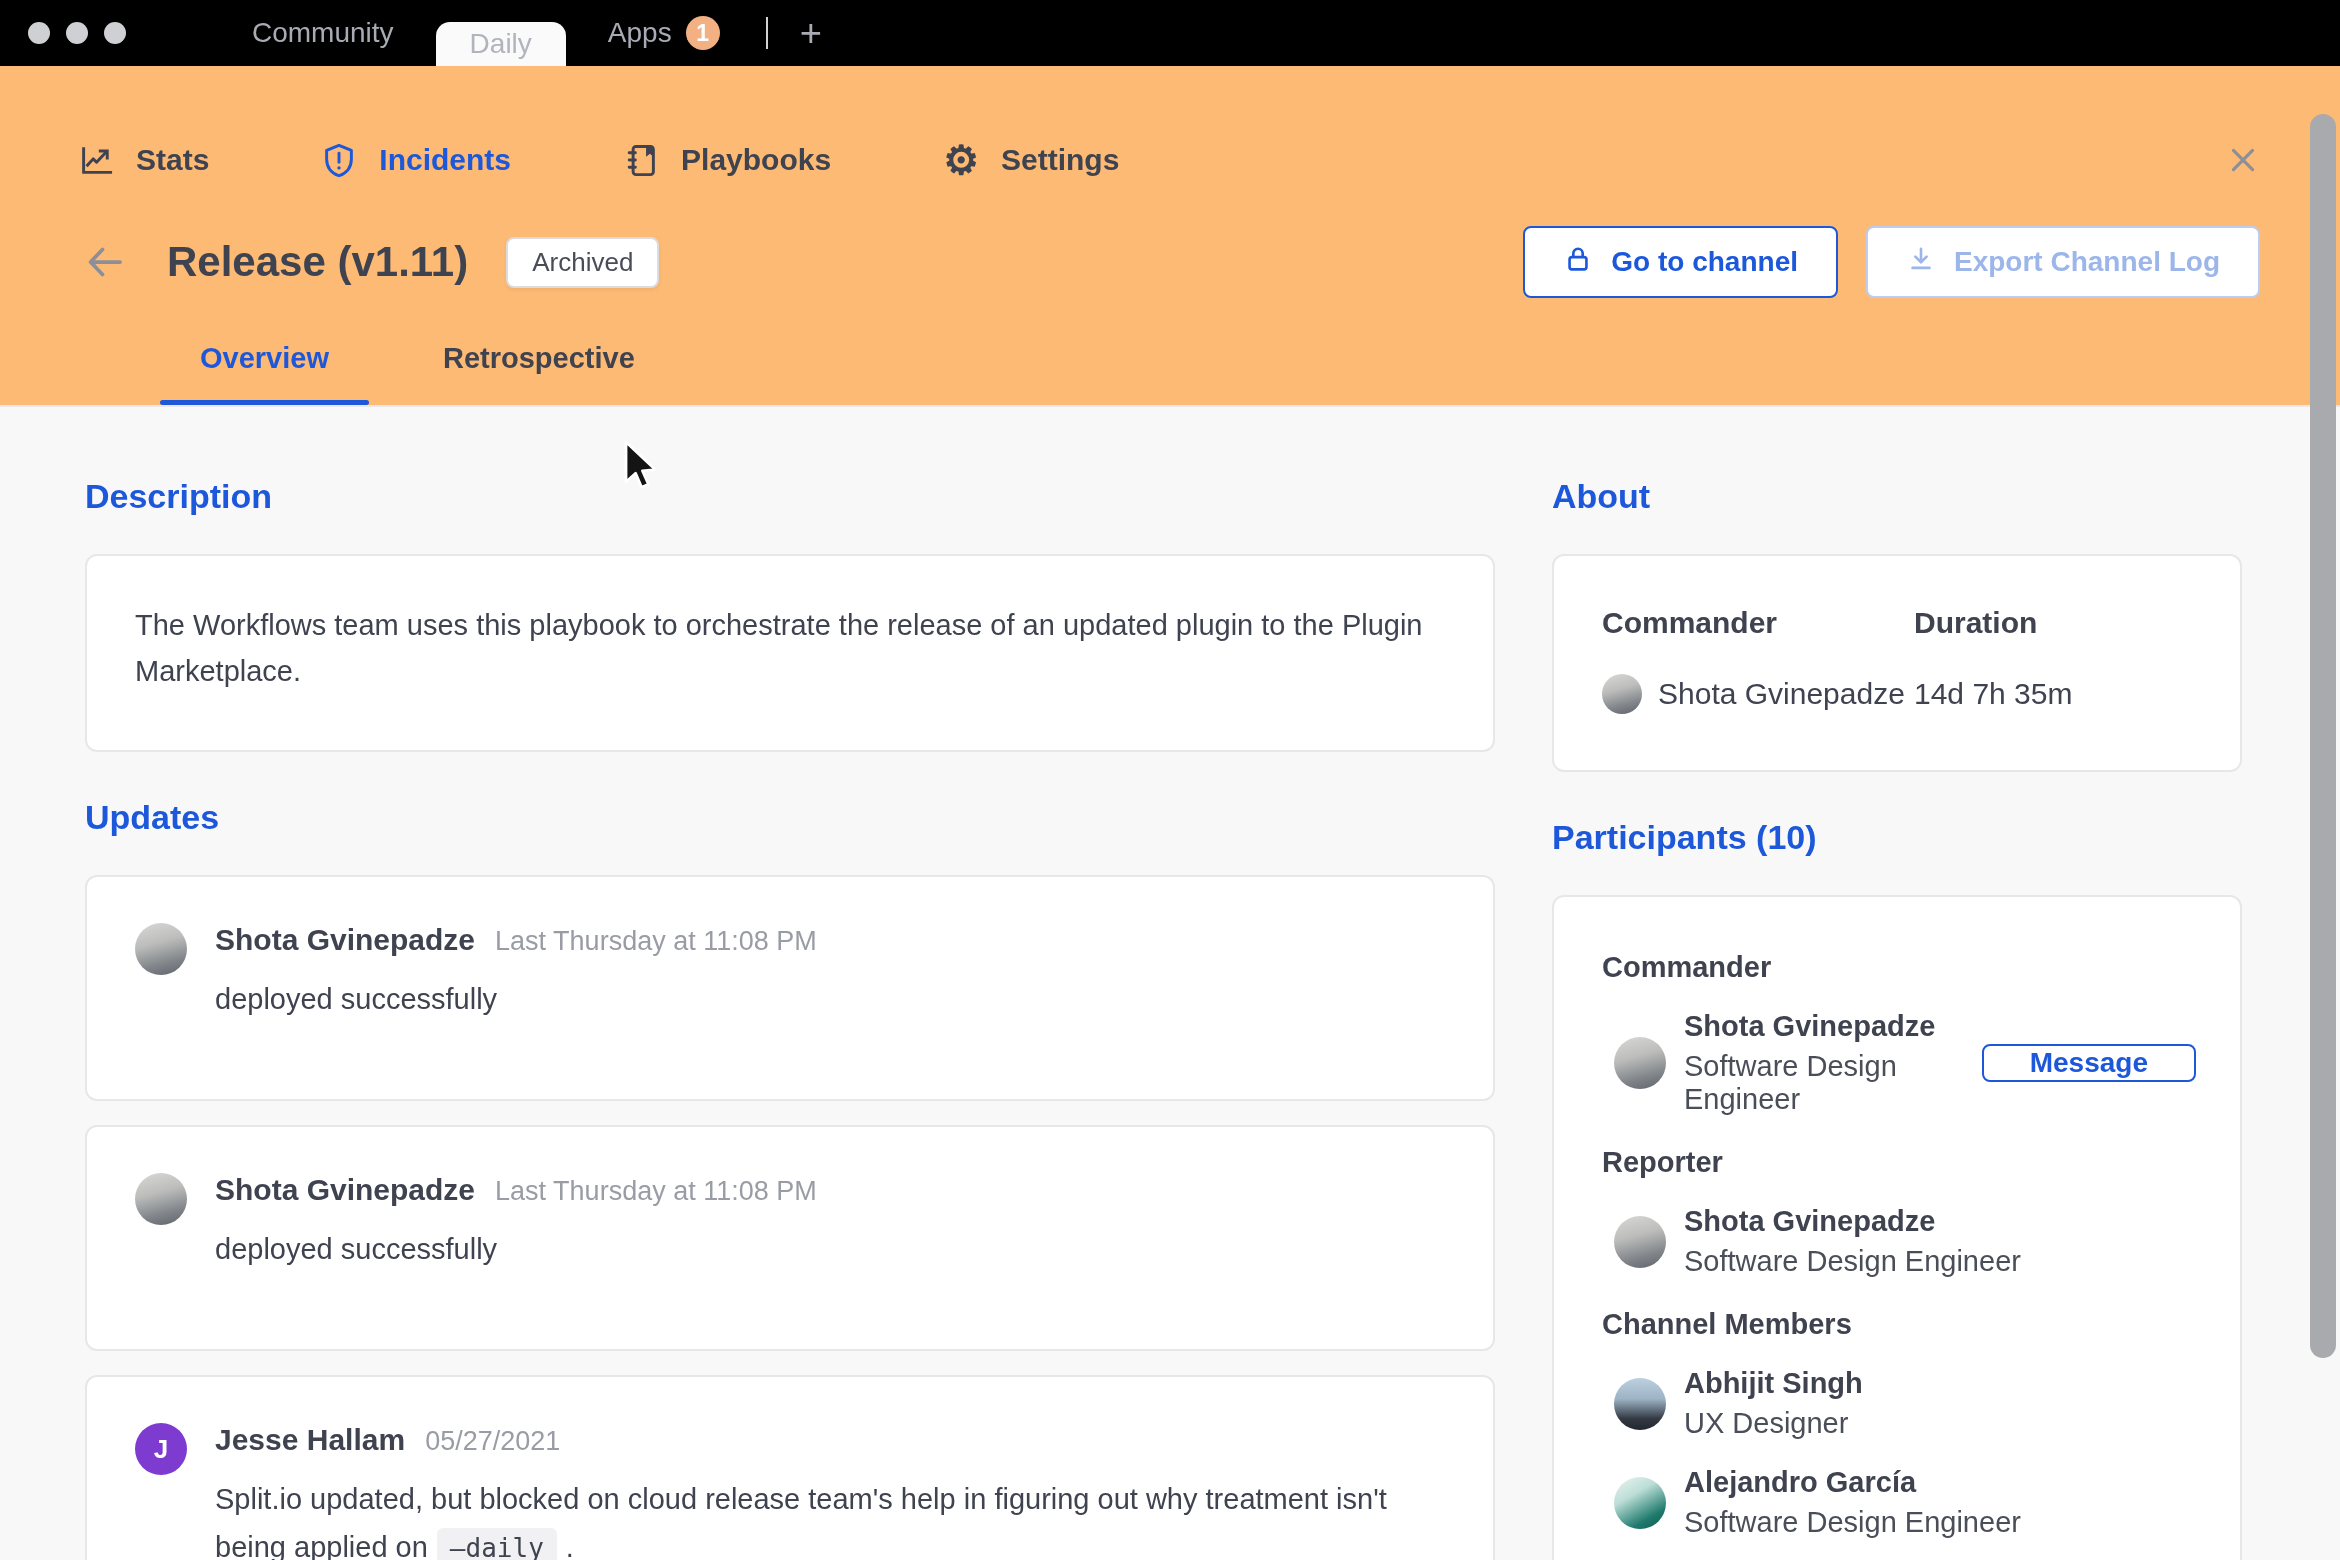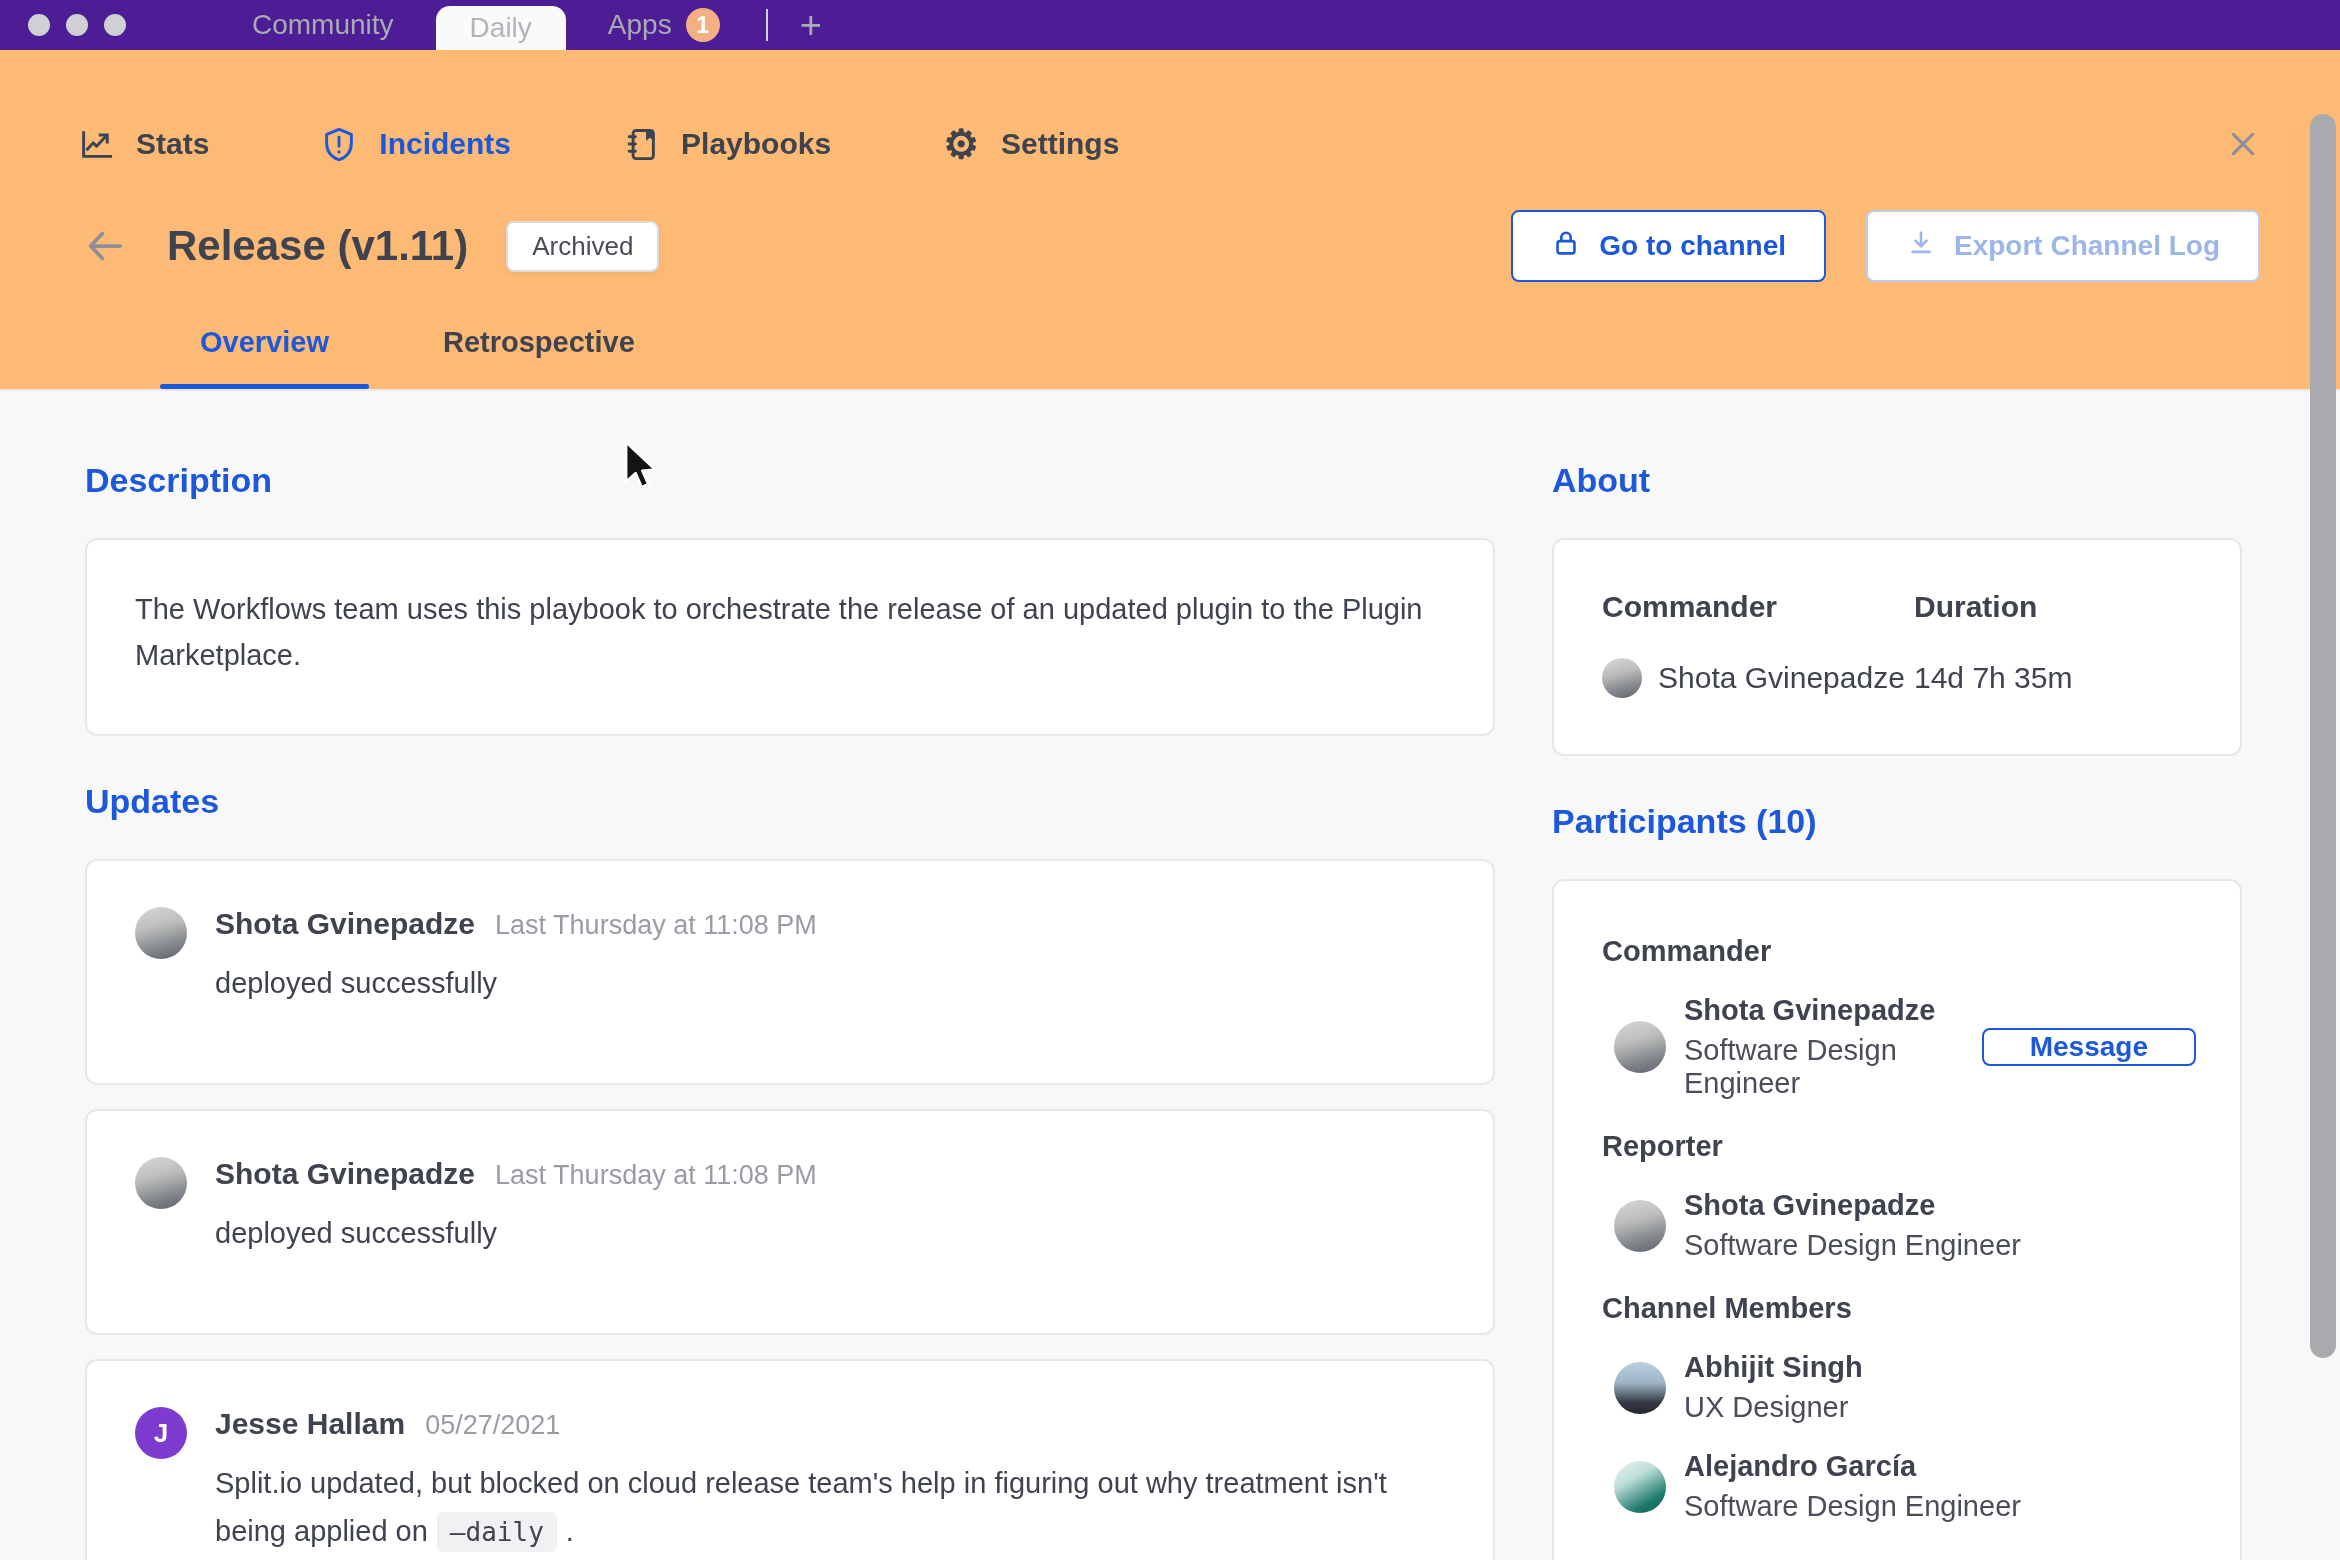--- a/index.html
+++ b/index.html
@@ -2,21 +2,21 @@
 <html><head>
 <meta charset="utf-8">
 <style>
   html,body{margin:0;padding:0;background:#e9e9eb;}
   *{box-sizing:border-box;}
   .app{width:2340px;height:1560px;position:relative;overflow:hidden;
        font-family:"Liberation Sans",sans-serif;color:#3f4350;
        display:flex;flex-direction:column;background:#fff;}
 
   
-  .browser-bar{height:50px;background:#4c1d95;display:flex;align-items:stretch;
+  .browser-bar{height:66px;background:#000000;display:flex;align-items:stretch;
                padding-left:28px;flex:none;}
   .traffic{display:flex;align-items:center;gap:16px;margin-right:84px;}
   .light{width:22px;height:22px;border-radius:50%;background:#cfd0d3;}
   .btab{display:flex;align-items:center;justify-content:center;
         font-size:28px;color:#a9abb4;padding:0 42px;}
   .btab.active{align-self:flex-end;height:44px;background:#fafafb;
                border-radius:14px 14px 0 0;color:#b2b4bc;padding:0 34px;}
   .apps-badge{width:34px;height:34px;border-radius:50%;background:#f3b183;color:#fff;
               font-size:23px;display:flex;align-items:center;justify-content:center;
               margin-left:14px;font-weight:600;}
@@ -32,21 +32,21 @@
   .nav-item svg{display:block;}
   .gear-glyph{font-size:40px;line-height:1;}
   .close-btn{margin-left:auto;cursor:pointer;display:flex;}
 
   .title-row{display:flex;align-items:center;margin:44px 80px 0 85px;}
   .back-btn{margin-right:42px;display:flex;cursor:pointer;}
   .page-title{font-size:42px;font-weight:600;color:#3f4350;}
   .archived-badge{margin-left:38px;font-size:26px;color:#4a4d58;background:#fff;
                   border:2px solid #dcdce0;border-radius:8px;padding:8px 24px;
                   box-shadow:0 2px 4px rgba(0,0,0,0.06);}
-  .header-buttons{margin-left:auto;display:flex;gap:40px;}
+  .header-buttons{margin-left:auto;display:flex;gap:28px;}
   .btn{display:flex;align-items:center;justify-content:center;gap:18px;height:72px;
        border-radius:8px;border:2px solid #1c58d9;color:#1c58d9;font-size:28px;
        font-weight:600;background:#fff;padding:0 38px;cursor:pointer;}
   .btn.disabled{border-color:#bccdf2;color:#9cb6ea;}
   .btn.disabled svg path{stroke:#9cb6ea;}
 
   .view-tabs{display:flex;margin:44px 0 0 160px;}
   .vtab{padding:0 40px 30px;font-size:29px;font-weight:600;color:#3f4350;
         position:relative;margin-right:34px;cursor:pointer;}
   .vtab.active{color:#1c58d9;}

